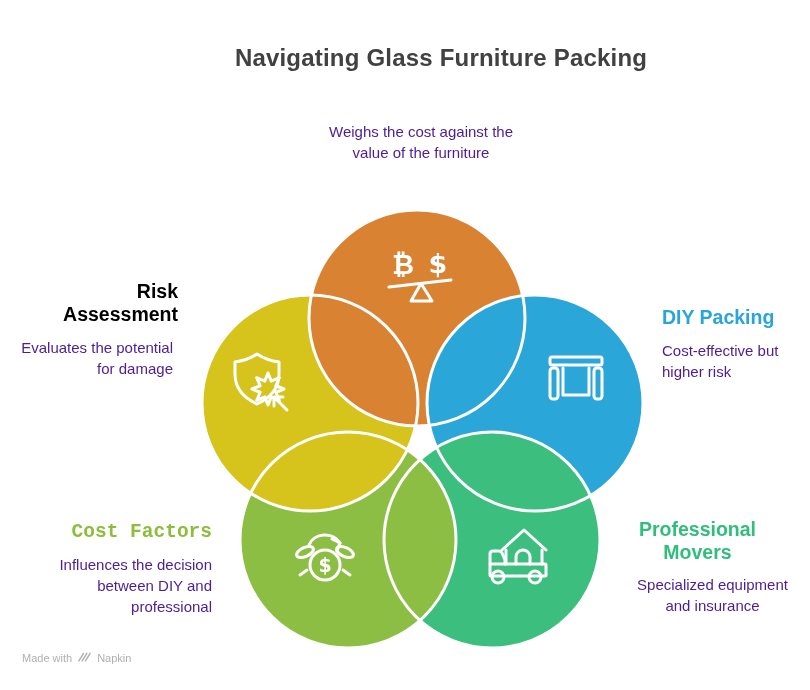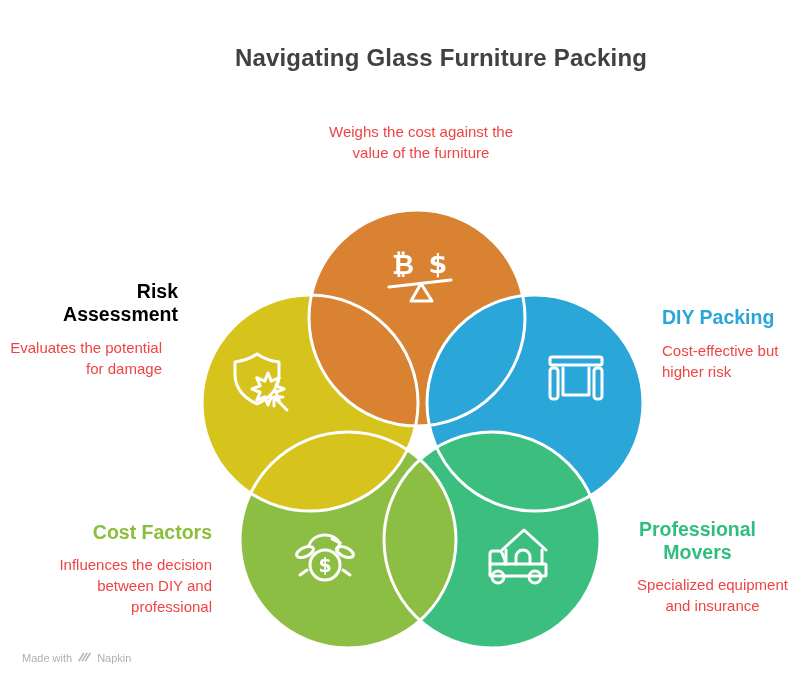--- a/index.html
+++ b/index.html
@@ -3,28 +3,28 @@
 <meta charset="utf-8">
 <style>
   html,body{margin:0;padding:0;background:#fff;}
   body{width:810px;height:690px;overflow:hidden;font-family:"Liberation Sans",sans-serif;}
   .canvas{position:relative;width:810px;height:690px;background:#ffffff;}
   .title{position:absolute;top:44px;left:0;width:810px;text-align:center;margin:0;
          font-size:24px;font-weight:bold;color:#414141;letter-spacing:.2px;padding-left:36px;}
   .venn{position:absolute;left:0;top:0;}
   .group{position:absolute;}
   .node-label{font-size:19.5px;font-weight:bold;line-height:23px;margin:0;}
-  .node-desc{font-size:15px;line-height:21px;color:#ef4444;margin:0;}
+  .node-desc{font-size:15px;line-height:21px;color:#4c1d95;margin:0;}
   .c-orange{color:#DC8430;} .c-blue{color:#29A5DB;} .c-green{color:#2FBE7C;}
-  .c-olive{color:#8CBE3C;} .c-yellow{color:#000000;}
+  .c-olive{color:#8CBE3C;font-family:Liberation Mono, monospace;} .c-yellow{color:#000000;}
   #group-investment{left:261px;top:112px;width:320px;text-align:center;}
   #group-investment .node-desc{width:215px;margin:9px auto 0;}
   #group-risk{left:2px;top:280px;width:176px;text-align:right;}
   #group-risk .node-label{display:inline-block;max-width:135px;}
-  #group-risk .node-desc{margin:11px 16px 0 auto;max-width:176px;}
+  #group-risk .node-desc{margin:11px 5px 0 auto;max-width:176px;}
   #group-diy{left:662px;top:306px;width:150px;text-align:left;}
   #group-diy .node-desc{margin-top:11px;}
   #group-cost{left:32px;top:521px;width:180px;text-align:right;}
   #group-cost .node-desc{margin:10px 0 0 auto;max-width:180px;}
   #group-movers{left:625px;top:518px;width:175px;text-align:center;}
   #group-movers .node-label{max-width:145px;}
   #group-movers .node-desc{margin-top:10px;max-width:175px;}
   .footer{position:absolute;left:22px;top:650px;display:flex;align-items:center;gap:5px;
           color:#b0b0b4;font-size:11px;}
   .icon-stroke{stroke:#ffffff;stroke-width:3;fill:none;stroke-linecap:round;stroke-linejoin:round;}

